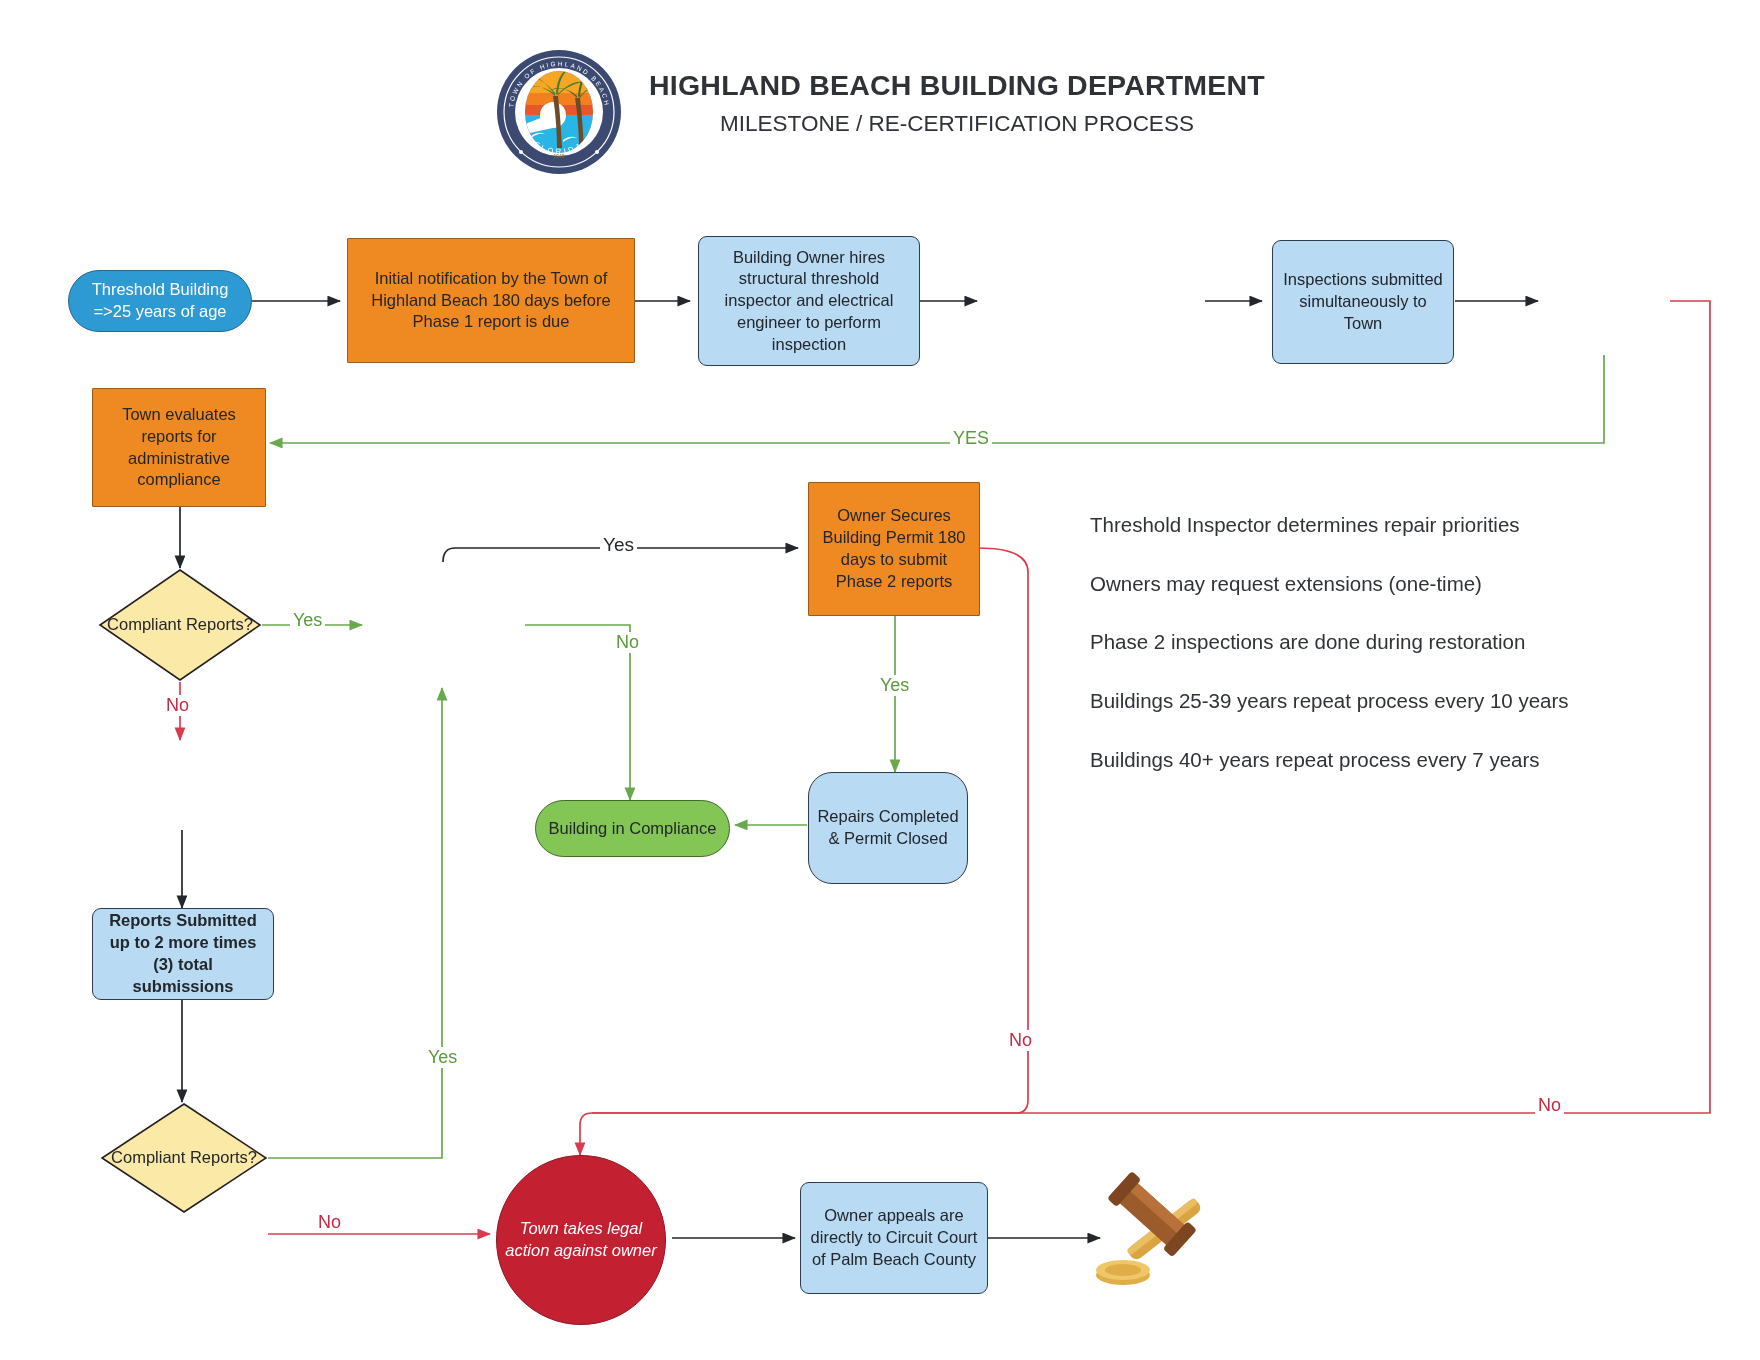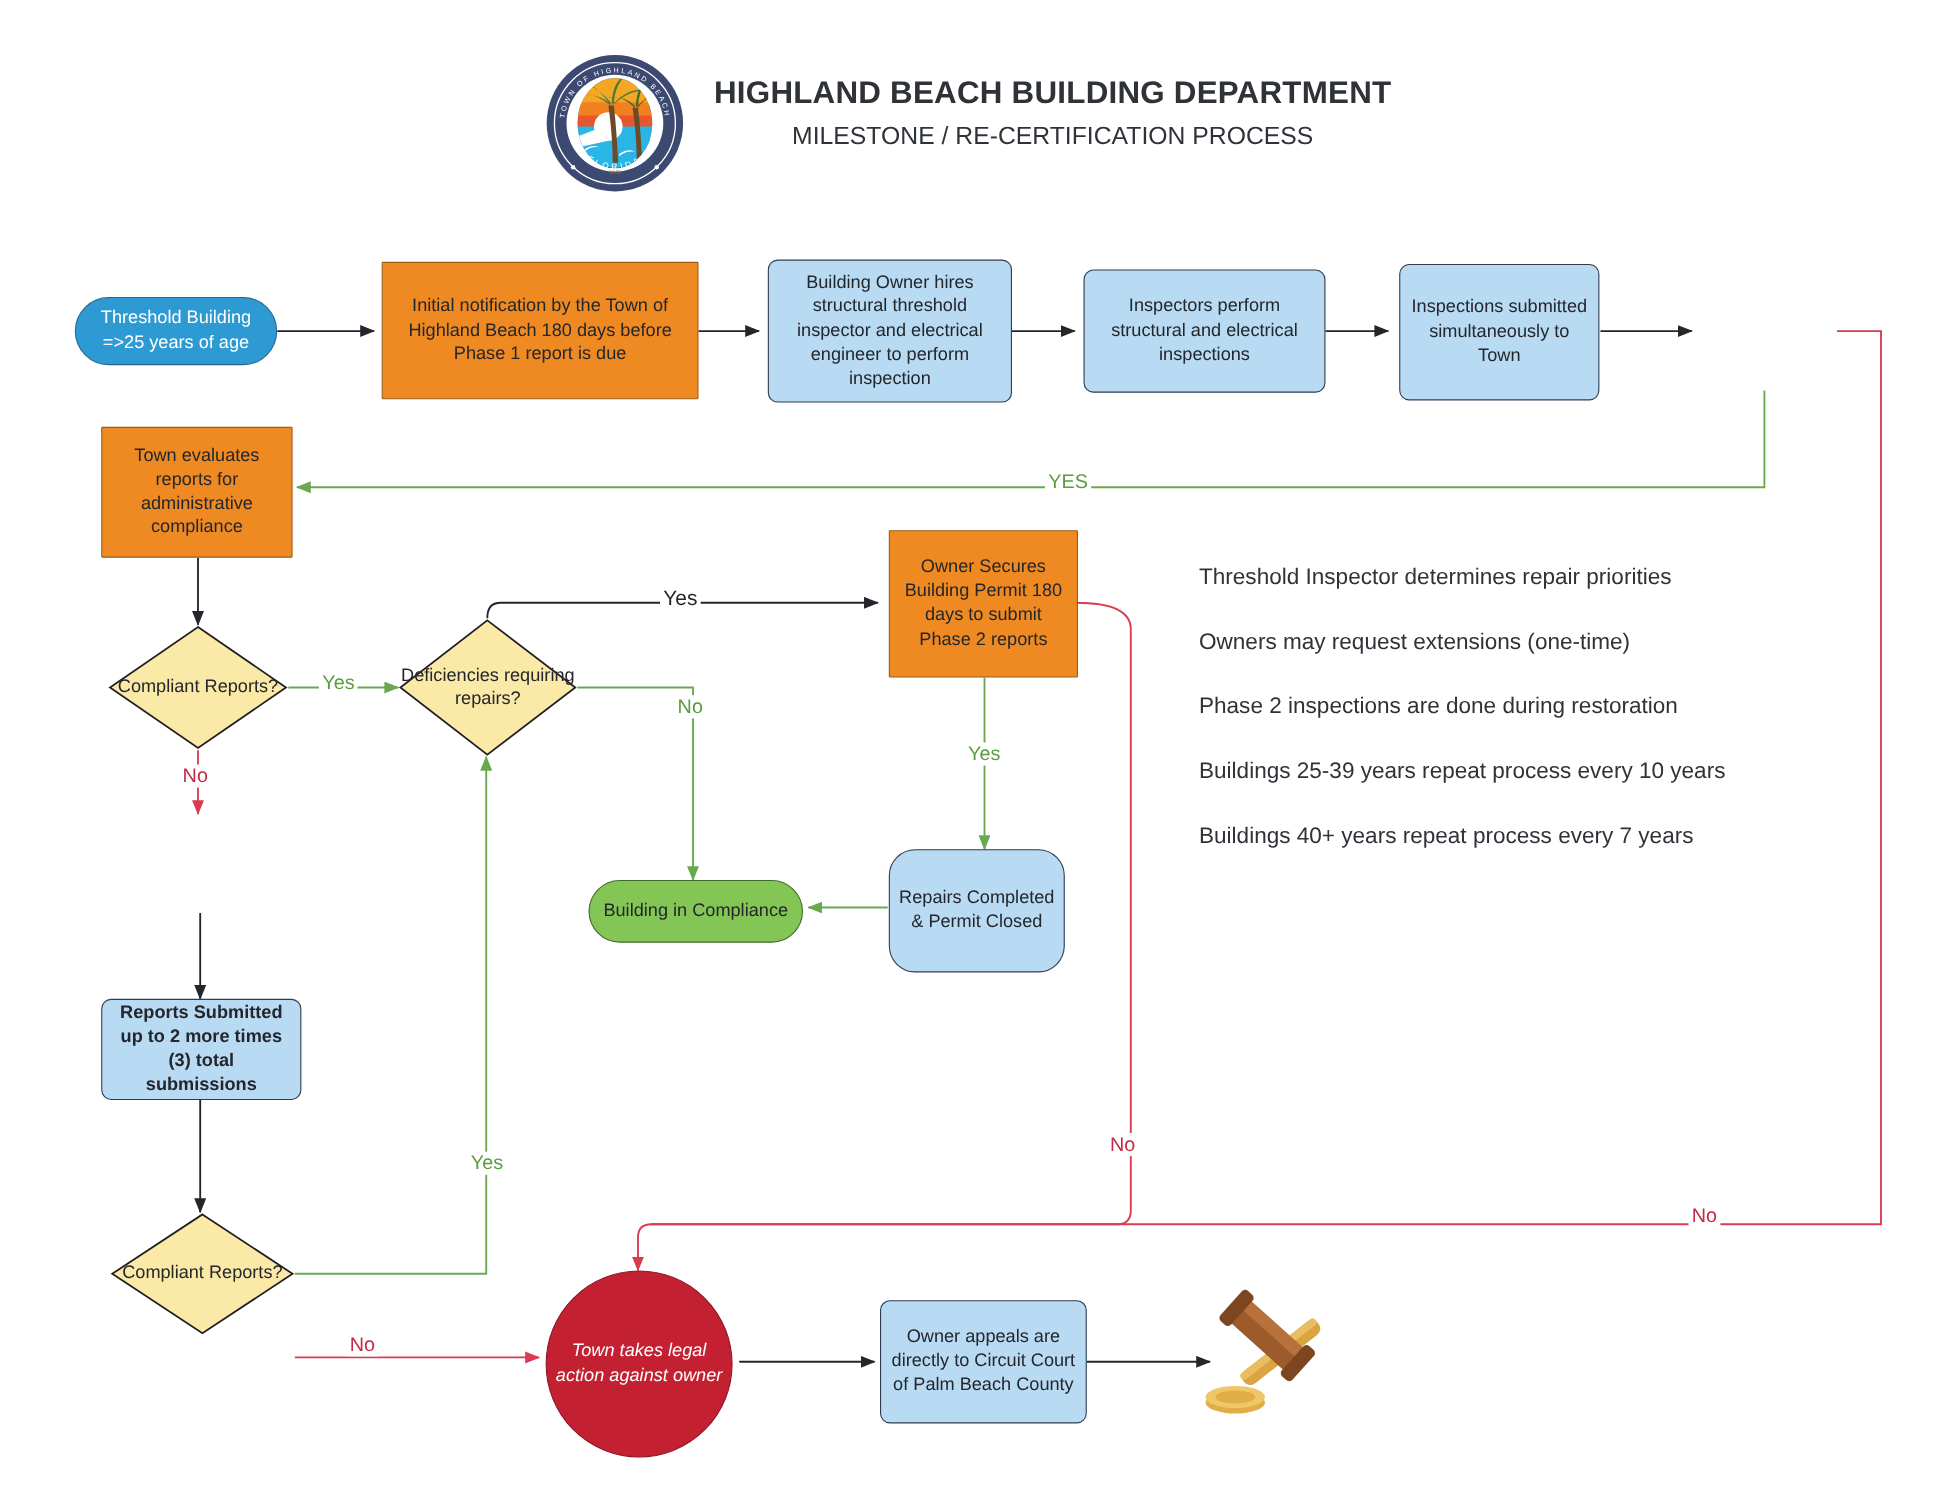--- a/index.html
+++ b/index.html
@@ -248,40 +248,33 @@
       <path d="M988,1238 L1100,1238" stroke="#23262b" marker-end="url(#arrK)"></path>
     </g>
   </svg>
 
   <div class="node stadium" style="left:68px; top:270px; width:184px; height:62px;">Threshold Building =&gt;25 years of age</div>
 
   <div class="node box-orange" style="left:347px; top:238px; width:288px; height:125px;">Initial notification by the Town of Highland Beach 180 days before Phase 1 report is due</div>
 
   <div class="node box" style="left:698px; top:236px; width:222px; height:130px;">Building Owner hires structural threshold inspector and electrical engineer to perform inspection</div>
 
-  <div class="node box" style="left:985px; top:245px; width:220px; height:112px;">Inspectors perform structural and electrical inspections</div>
 
   <div class="node box" style="left:1272px; top:240px; width:182px; height:124px;">Inspections submitted simultaneously to Town</div>
 
 
   <div class="node box-orange" style="left:92px; top:388px; width:174px; height:119px;">Town evaluates reports for administrative compliance</div>
 
   <div class="diamond-wrap" style="left:98px; top:568px; width:164px; height:114px;">
     <svg class="dshape" viewBox="0 0 164 114" preserveAspectRatio="none">
       <polygon points="82,2 162,57 82,112 2,57" fill="#fbe9a8" stroke="#231f20" stroke-width="1.6"></polygon>
     </svg>
     <div class="dlabel">Compliant Reports?</div>
   </div>
 
-  <div class="diamond-wrap" style="left:362px; top:562px; width:163px; height:126px;">
-    <svg class="dshape" viewBox="0 0 163 126" preserveAspectRatio="none">
-      <polygon points="81,2 161,63 81,124 2,63" fill="#fbe9a8" stroke="#231f20" stroke-width="1.6"></polygon>
-    </svg>
-    <div class="dlabel">Deficiencies requiring repairs?</div>
-  </div>
 
   <div class="node box-orange" style="left:808px; top:482px; width:172px; height:134px;">Owner Secures Building Permit 180 days to submit Phase 2 reports</div>
 
 
   <div class="node stadium-green" style="left:535px; top:800px; width:195px; height:57px;">Building in Compliance</div>
 
   <div class="node box" style="left:808px; top:772px; width:160px; height:112px;border-radius:24px;">Repairs Completed &amp; Permit Closed</div>
 
   <div class="node box" style="left:92px; top:908px; width:182px; height:92px;font-weight:bold;">Reports Submitted up to 2 more times (3) total submissions</div>
 

